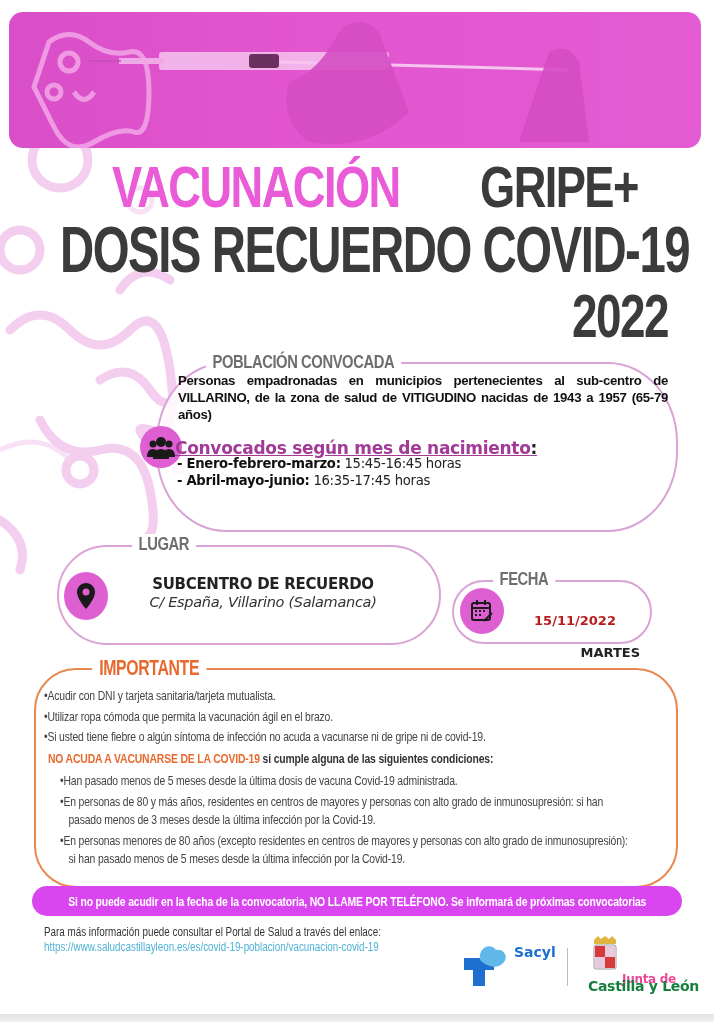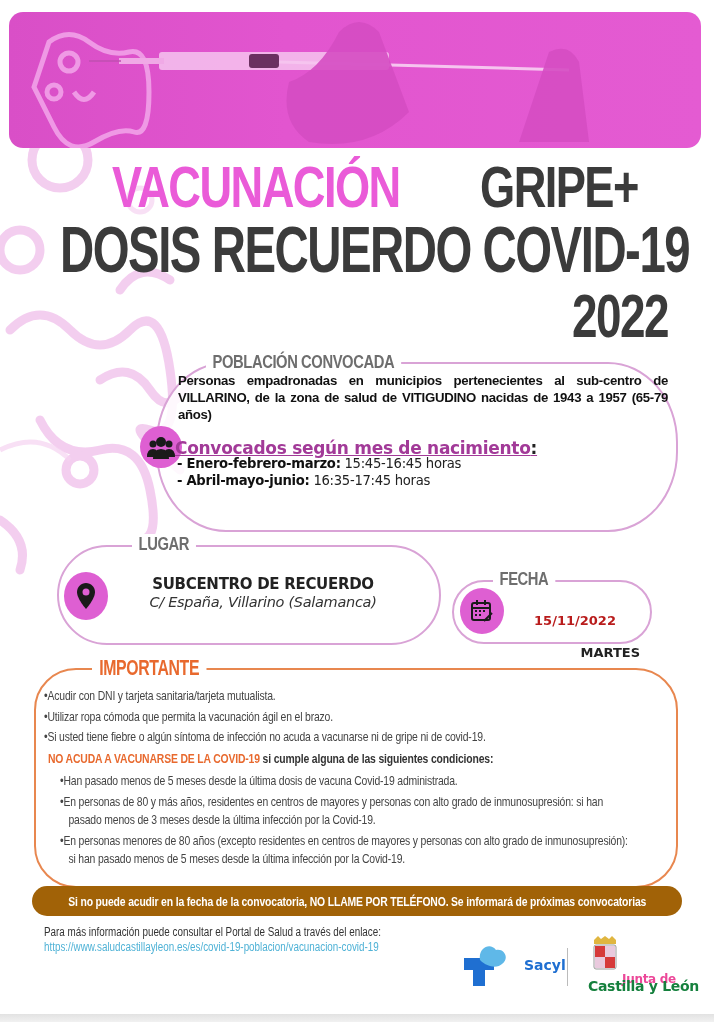--- a/index.html
+++ b/index.html
@@ -67,30 +67,30 @@
   .no-acuda { position: absolute; left: 48px; top: 751px; font-size: 13px; font-weight: 700;
     transform: scaleX(0.80); transform-origin: left top; white-space: nowrap; letter-spacing: -0.2px; }
   .no-acuda .hl { color: #e8692e; }
   .no-acuda .rest { color: #333; }
   .cond-list { position: absolute; left: 60px; top: 772px; width: 680px; font-size: 12.4px; color: #444;
     line-height: 18.5px; transform: scaleX(0.84); transform-origin: left top; letter-spacing: -0.2px; }
   .cond-list .item { padding-left: 10px; text-indent: -10px; margin-bottom: 2px; }
   .cond-list .item::before { content: "\2022 "; }
 
   .banner { position: absolute; left: 32px; top: 886px; width: 650px; height: 30px; border-radius: 15px;
-    background: #a16207; display: flex; align-items: center; justify-content: center; overflow: hidden; }
+    background: #d946ef; display: flex; align-items: center; justify-content: center; overflow: hidden; }
   .banner span { color: #fff; font-weight: 700; font-size: 13px; white-space: nowrap;
     transform: scaleX(0.80); display: inline-block; letter-spacing: -0.2px; }
 
   .info { position: absolute; left: 44px; top: 925px; font-size: 12px; color: #333; transform: scaleX(0.82);
     transform-origin: left top; white-space: nowrap; }
   .link { position: absolute; left: 44px; top: 940px; font-size: 12px; color: #4fb2d6; transform: scaleX(0.82);
     transform-origin: left top; white-space: nowrap; }
 
-  .sacyl { position: absolute; left: 464px; top: 944px; display: flex; align-items: center; gap: 16px; }
+  .sacyl { position: absolute; left: 464px; top: 944px; display: flex; align-items: flex-start; gap: 6px; }
   .sacyl-text { color: #1f6fd1; font-weight: 700; font-size: 14px; font-family: "DejaVu Sans", sans-serif; }
   .divider { position: absolute; left: 567px; top: 948px; width: 1px; height: 38px; background: #bbb; }
   .junta { position: absolute; left: 588px; top: 936px; }
   .junta-l1 { position: absolute; left: 34px; top: 36px; font-size: 12px; font-weight: 700; color: #ec4899;
     white-space: nowrap; font-family: "DejaVu Sans", sans-serif; letter-spacing: -0.3px; }
   .junta-l2 { position: absolute; left: 0; top: 42px; font-size: 14px; font-weight: 700; color: #15803d;
     white-space: nowrap; font-family: "DejaVu Sans", sans-serif; letter-spacing: -0.3px; }
 
   .bottom-bar { position: absolute; left: 0; top: 1014px; width: 714px; height: 8px;
     background: linear-gradient(#e2e2e2, #f1f1f1); }

